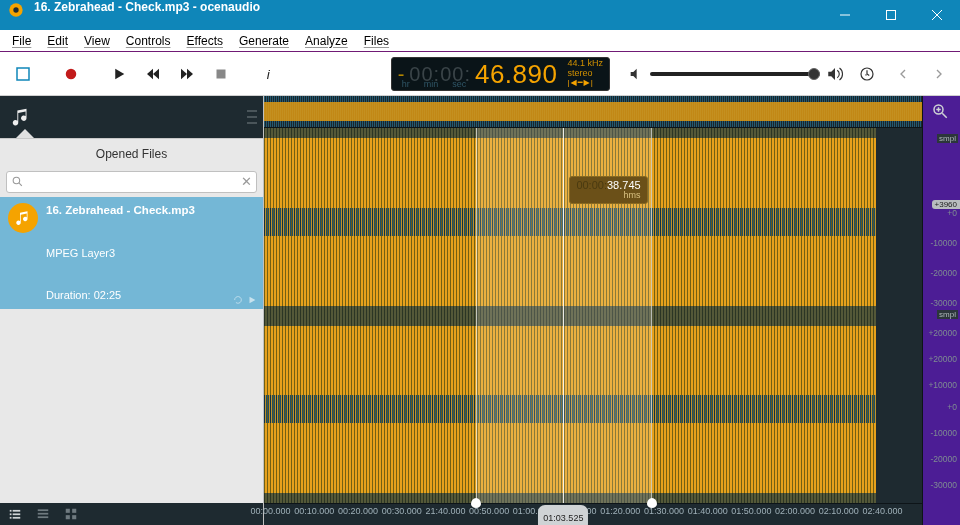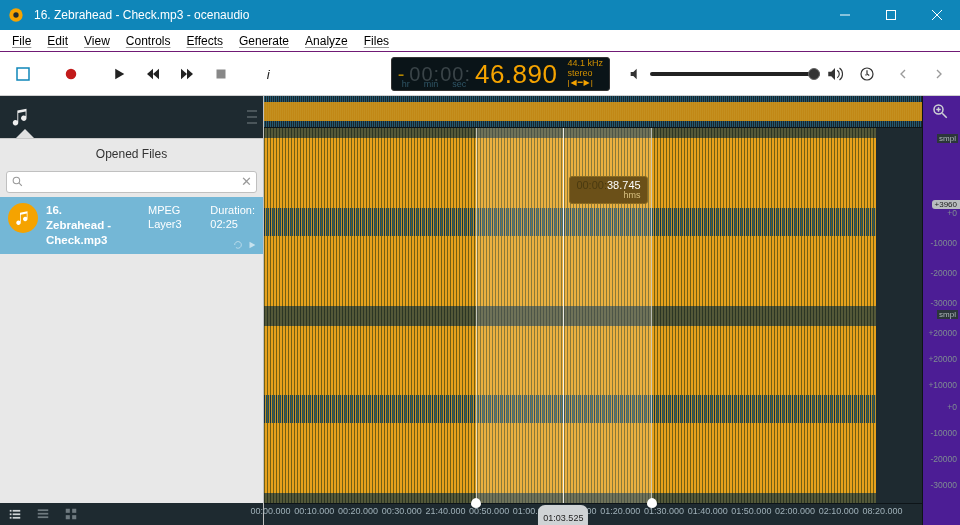--- a/index.html
+++ b/index.html
@@ -1,19 +1,19 @@
 <!DOCTYPE html>
 <html><head>
 <meta charset="utf-8">
 <style>
   * { box-sizing: border-box; margin: 0; padding: 0; font-family: "Segoe UI", Tahoma, sans-serif; }
   body { width: 960px; height: 525px; overflow: hidden; background: #fff; display: flex; flex-direction: column; }
 
   
-  .titlebar { height: 30px; background: #0f86b9; color: #fff; display: flex; align-items: center; font-size: 12px; }
+  .titlebar { height: 30px; background: #0f86b9; color: #fff; display: flex; align-items: flex-start; font-size: 12px; font-weight: bold; }
   .titlebar .app-icon { width: 20px; height: 20px; margin: 0 6px; display:flex; align-items:center; justify-content:center;}
   .titlebar .title { flex: 1; padding-left: 2px; }
   .titlebar .win-btn { width: 46px; height: 30px; display: flex; align-items: center; justify-content: center; }
   .titlebar .win-btn svg { stroke: #fff; stroke-width: 1; fill: none; }
 
   
   .menubar { height: 22px; background: #fff; border-bottom: 1px solid #701a75; display: flex; align-items: center; padding: 0 4px; font-size: 12px; }
   .menubar .menu-item { padding: 2px 8px; }
   .menubar .menu-item span { text-decoration: underline; text-decoration-color: rgba(0,0,0,.4); text-underline-offset: 2px; }
 
@@ -45,21 +45,21 @@
   .side-head .grip div{height:2px;background:#4a555a;}
   .side-tab { background:#e0e0e0; border-bottom:1px solid #c8c8c8; display:flex;}
   .side-tab .tab-arrow{ width:0;height:0; border-left:9px solid transparent; border-right:9px solid transparent; border-bottom:9px solid #e0e0e0; margin-left:16px; margin-top:-9px; position:absolute;}
   .side-label{ font-size:12px; text-align:center; padding:8px 0 6px; color:#333; width:100%;}
   .search { margin:4px 6px; position:relative;}
   .search input{ width:100%; height:22px; border:1px solid #c0c0c0; border-radius:3px; padding:0 22px 0 22px; font-size:12px; background:#fff;}
   .search .mag{ position:absolute; left:5px; top:4px; color:#999;}
   .search .clr{ position:absolute; right:5px; top:3px; color:#999; font-size:13px;}
   .file-item{ background:#74b7d6; margin:0; padding:6px 8px; display:flex; gap:8px; align-items:flex-start; color:#fff; font-size:11px; position:relative;}
   .file-item .disc{ width:30px; height:30px; background:#f5a300; border-radius:50%; display:flex; align-items:center; justify-content:center; flex-shrink:0;}
-  .file-item .meta-lines{ display:flex; flex-direction:row; line-height:1.3;gap:28px;}
+  .file-item .meta-lines{ display:flex; flex-direction:column; line-height:1.3;gap:28px;}
   .file-item .fn{ font-weight:600; font-size:11.5px;}
   .file-item .tiny-ic{position:absolute; right:6px; bottom:4px; display:flex; gap:4px; opacity:.6;}
   .side-foot{ margin-top:auto; height:22px; background:#1e2a30; display:flex; align-items:center; gap:14px; padding:0 8px;}
   .side-foot .vbtn{ width:14px;height:14px; display:flex;align-items:center;justify-content:center;}
 
   
   .wave-area{ flex:1; display:flex; background:#1e2a30; position:relative; min-width:0;}
   .wave-col{ flex:1; display:flex; flex-direction:column; min-width:0; position:relative;}
   .overview{ height:32px; background:#1a252b; border-bottom:1px solid #0d1418; position:relative; overflow:hidden;}
   .overview .ov-wave{ position:absolute; inset:0; background:
@@ -345,21 +345,21 @@
           <div class="tick" style="left: 27.5714%;">21:40.000</div>
           <div class="tick" style="left: 34.2143%;">00:50.000</div>
           <div class="tick" style="left: 40.8571%;">01:00.000</div>
           <div class="tick" style="left: 47.5%;">01:10.000</div>
           <div class="tick" style="left: 54.1429%;">01:20.000</div>
           <div class="tick" style="left: 60.7857%;">01:30.000</div>
           <div class="tick" style="left: 67.4286%;">01:40.000</div>
           <div class="tick" style="left: 74.0714%;">01:50.000</div>
           <div class="tick" style="left: 80.7143%;">02:00.000</div>
           <div class="tick" style="left: 87.3571%;">02:10.000</div>
-          <div class="tick" style="left: 94%;">08:20.000</div>
+          <div class="tick" style="left: 94%;">02:40.000</div>
           <div class="marker" style="left: 32.2%;"></div>
           <div class="marker" style="left: 59%;"></div>
           <div class="pill" style="left: 45.5%;">01:03.525</div>
         </div>
     </div>
 
     <div class="ruler">
       <div class="zoom-ic">
         <svg width="18" height="18" viewBox="0 0 24 24">
             <circle cx="10" cy="10" r="6" fill="none" stroke="#cfd3d5" stroke-width="2"></circle>

